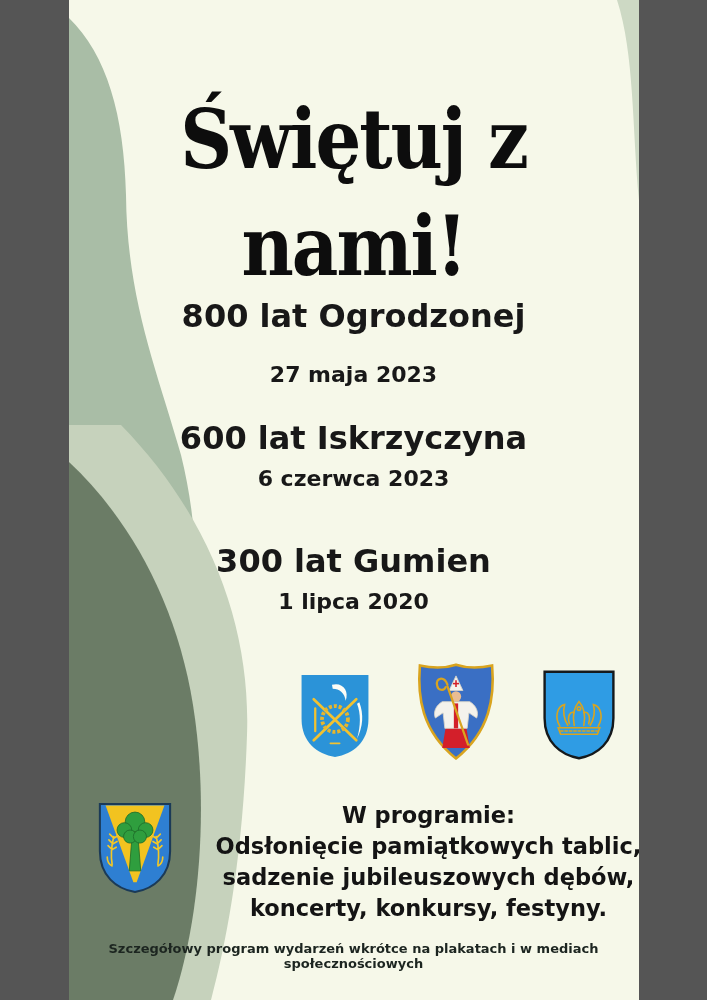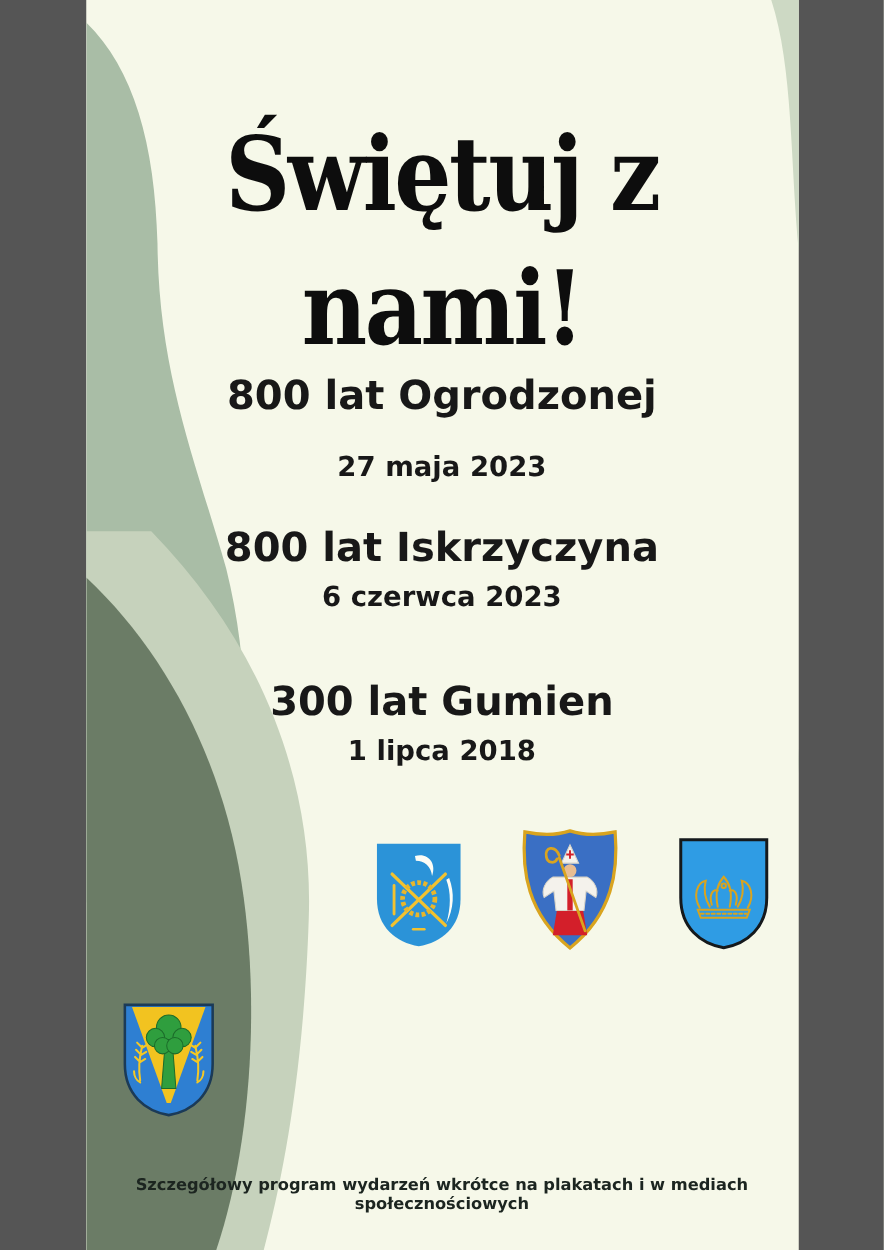--- a/index.html
+++ b/index.html
@@ -39,25 +39,25 @@
     <path d="M600,0 L707,0 L707,560 C660,578 630,540 625,480 C605,400 640,330 622,250 C605,170 622,80 600,0 Z" fill="#6f8069"></path>
     <path d="M707,238 C648,258 613,330 638,420 C655,480 690,507 707,507 Z" fill="#5d7060"></path>
     <path d="M707,425 C618,443 558,530 572,640 C584,742 646,806 707,788 Z" fill="#a0b29b"></path>
   </svg>
 
   <div class="layer title">Świętuj z nami!</div>
 
   <div class="layer event-name" style="top:297px">800 lat Ogrodzonej</div>
   <div class="layer event-date" style="top:362px">27 maja 2023</div>
 
-  <div class="layer event-name" style="top:419px">800 lat Iskrzyczyna</div>
+  <div class="layer event-name" style="top:419px">600 lat Iskrzyczyna</div>
   <div class="layer event-date" style="top:466px">6 czerwca 2023</div>
 
   <div class="layer event-name" style="top:542px">300 lat Gumien</div>
-  <div class="layer event-date" style="top:589px">1 lipca 2018</div>
+  <div class="layer event-date" style="top:589px">1 lipca 2020</div>
 
   <div class="crest-row">
 
     <svg class="crest" width="76" height="106" viewBox="0 0 100 120">
       <path d="M6,6 H94 V64 C94,94 74,110 50,114 C26,110 6,94 6,64 Z" fill="#2b93d8"></path>
       <g stroke="#f2c230" stroke-width="3.5" stroke-linecap="round">
         <line x1="22" y1="38" x2="78" y2="92"></line>
         <line x1="78" y1="38" x2="22" y2="92"></line>
         <line x1="24" y1="50" x2="24" y2="80" stroke-width="3"></line>
         <line x1="44" y1="96" x2="56" y2="96" stroke-width="2.5"></line>
@@ -109,16 +109,22 @@
       <circle cx="63" cy="38" r="9"></circle>
       <circle cx="44" cy="46" r="8"></circle>
       <circle cx="56" cy="46" r="8"></circle>
     </g>
     <g stroke="#f4c825" stroke-width="2" fill="none" stroke-linecap="round">
       <path d="M22,80 C20,68 21,58 24,46 M24,48 l-5,-5 M23,55 l-5,-5 M22,62 l-5,-5 M24,48 l5,-3 M23,55 l5,-3 M22,62 l5,-3 M22,82 c-4,-2 -6,-7 -6,-11"></path>
       <path d="M78,80 C80,68 79,58 76,46 M76,48 l5,-5 M77,55 l5,-5 M78,62 l5,-5 M76,48 l-5,-3 M77,55 l-5,-3 M78,62 l-5,-3 M78,82 c4,-2 6,-7 6,-11"></path>
     </g>
   </svg>
 
+  <div class="program">
+    <div>W programie:</div>
+    <div>Odsłonięcie pamiątkowych tablic,</div>
+    <div>sadzenie jubileuszowych dębów,</div>
+    <div>koncerty, konkursy, festyny.</div>
+  </div>
 
   <div class="layer footnote">Szczegółowy program wydarzeń wkrótce na plakatach i w mediach społecznościowych</div>
 
 </div>
 
 </body></html>

